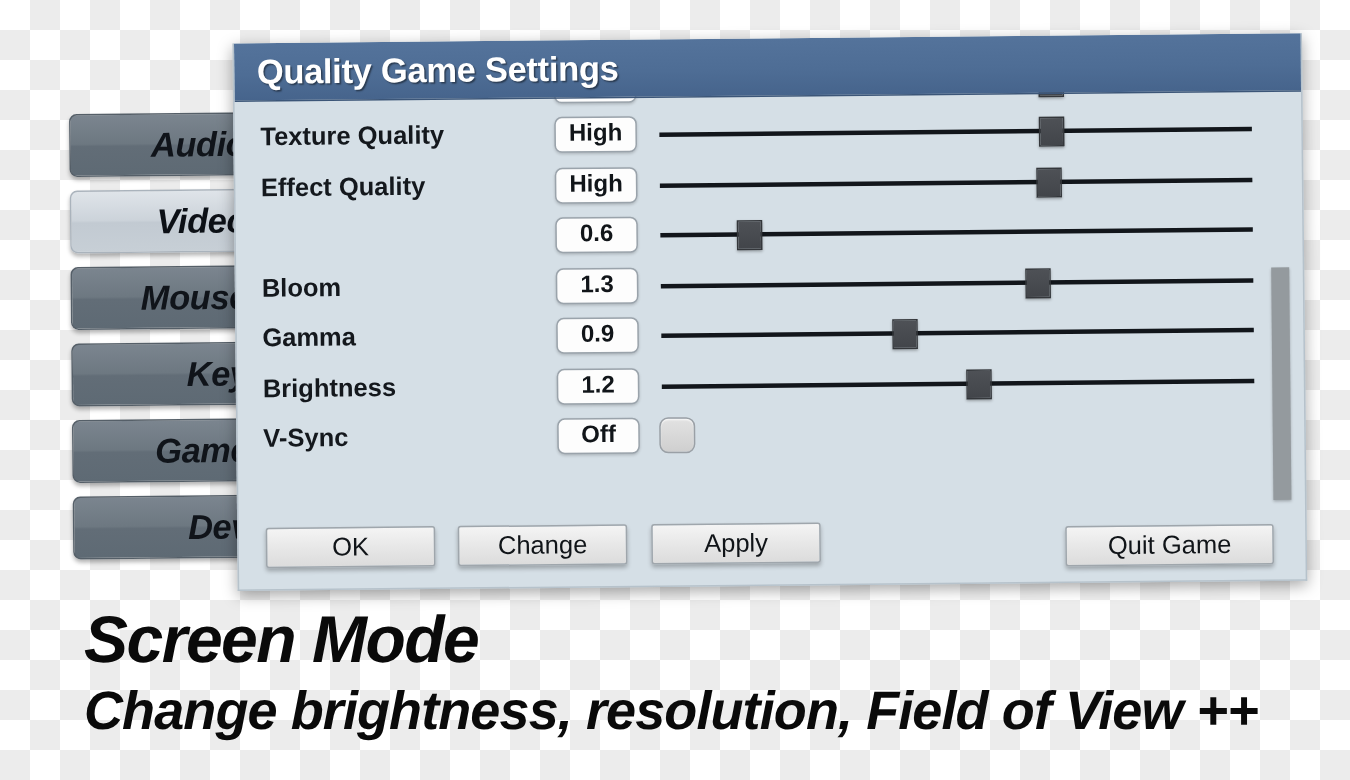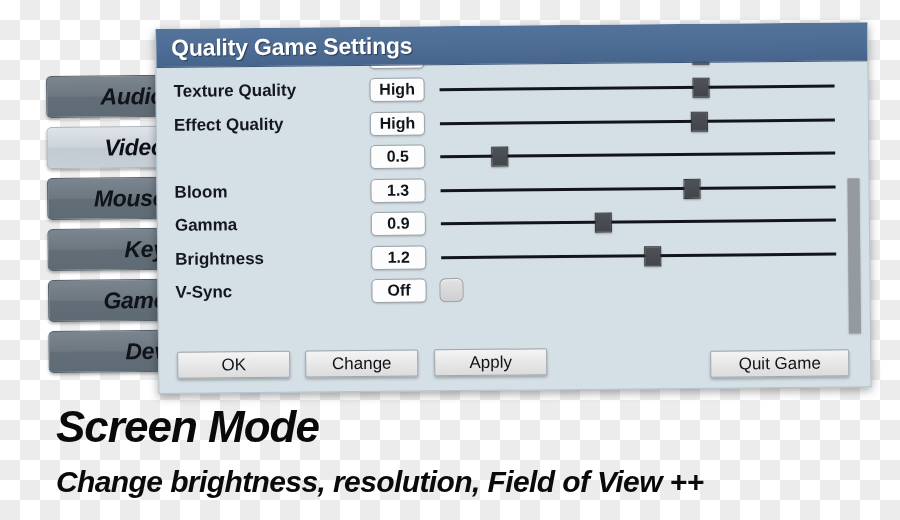--- a/index.html
+++ b/index.html
@@ -231,22 +231,22 @@
     font-style: italic;
   }
   #caption .cap-title {
     font-size: 44px;
     font-weight: bold;
     color: #0a0a0a;
     line-height: 1.04;
     letter-spacing: -1px;
   }
   #caption .cap-sub {
-    margin-top: 15px;
-    font-size: 30px;
+    margin-top: 3px;
+    font-size: 36px;
     font-weight: bold;
     color: #0a0a0a;
     letter-spacing: -0.6px;
   }
 </style>
 </head>
 <body>
 
 <div id="root">
 
@@ -307,21 +307,21 @@
           <span class="vtext">High</span>
         </div>
         <div class="slider">
           <div class="track"></div>
           <div class="handle" style="left:65.5%"></div>
         </div>
       </div>
 
       <div class="row">
         <div class="valuebox">
-          <span class="vtext">0.5</span>
+          <span class="vtext">0.6</span>
         </div>
         <div class="slider">
           <div class="track"></div>
           <div class="handle" style="left:15%"></div>
         </div>
       </div>
 
       <div class="row">
         <span class="label">Bloom</span>
         <div class="valuebox">

